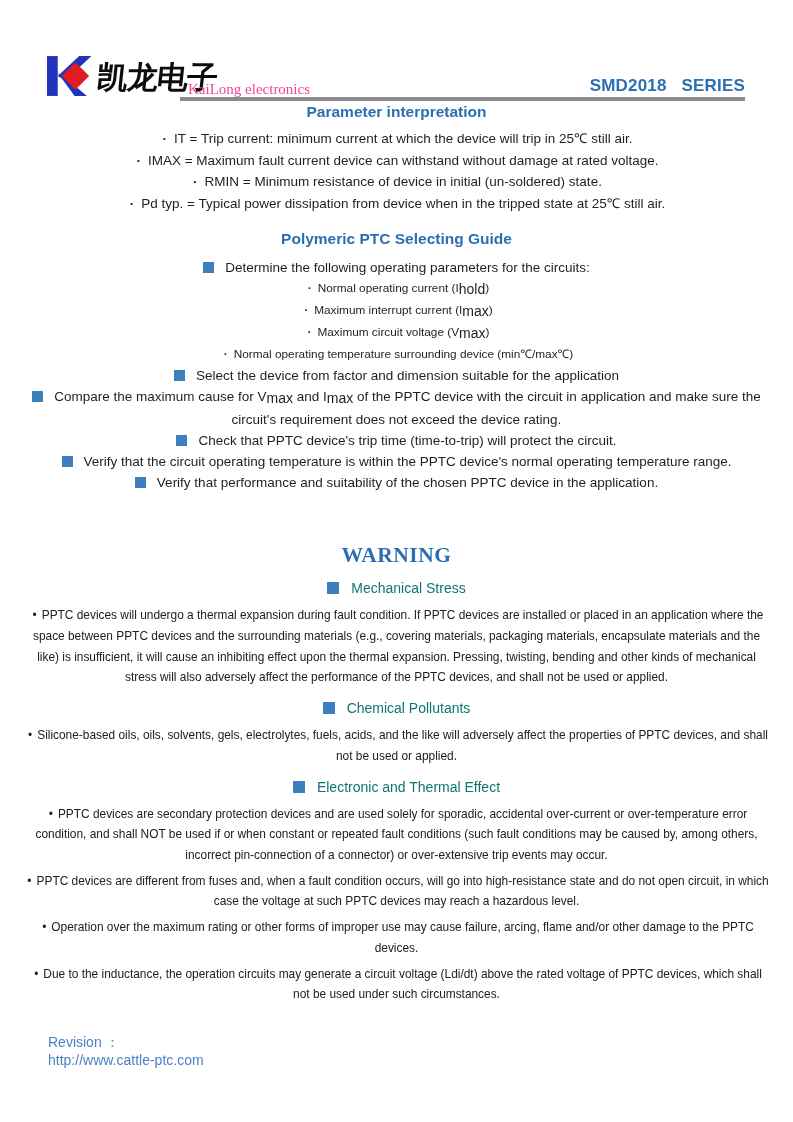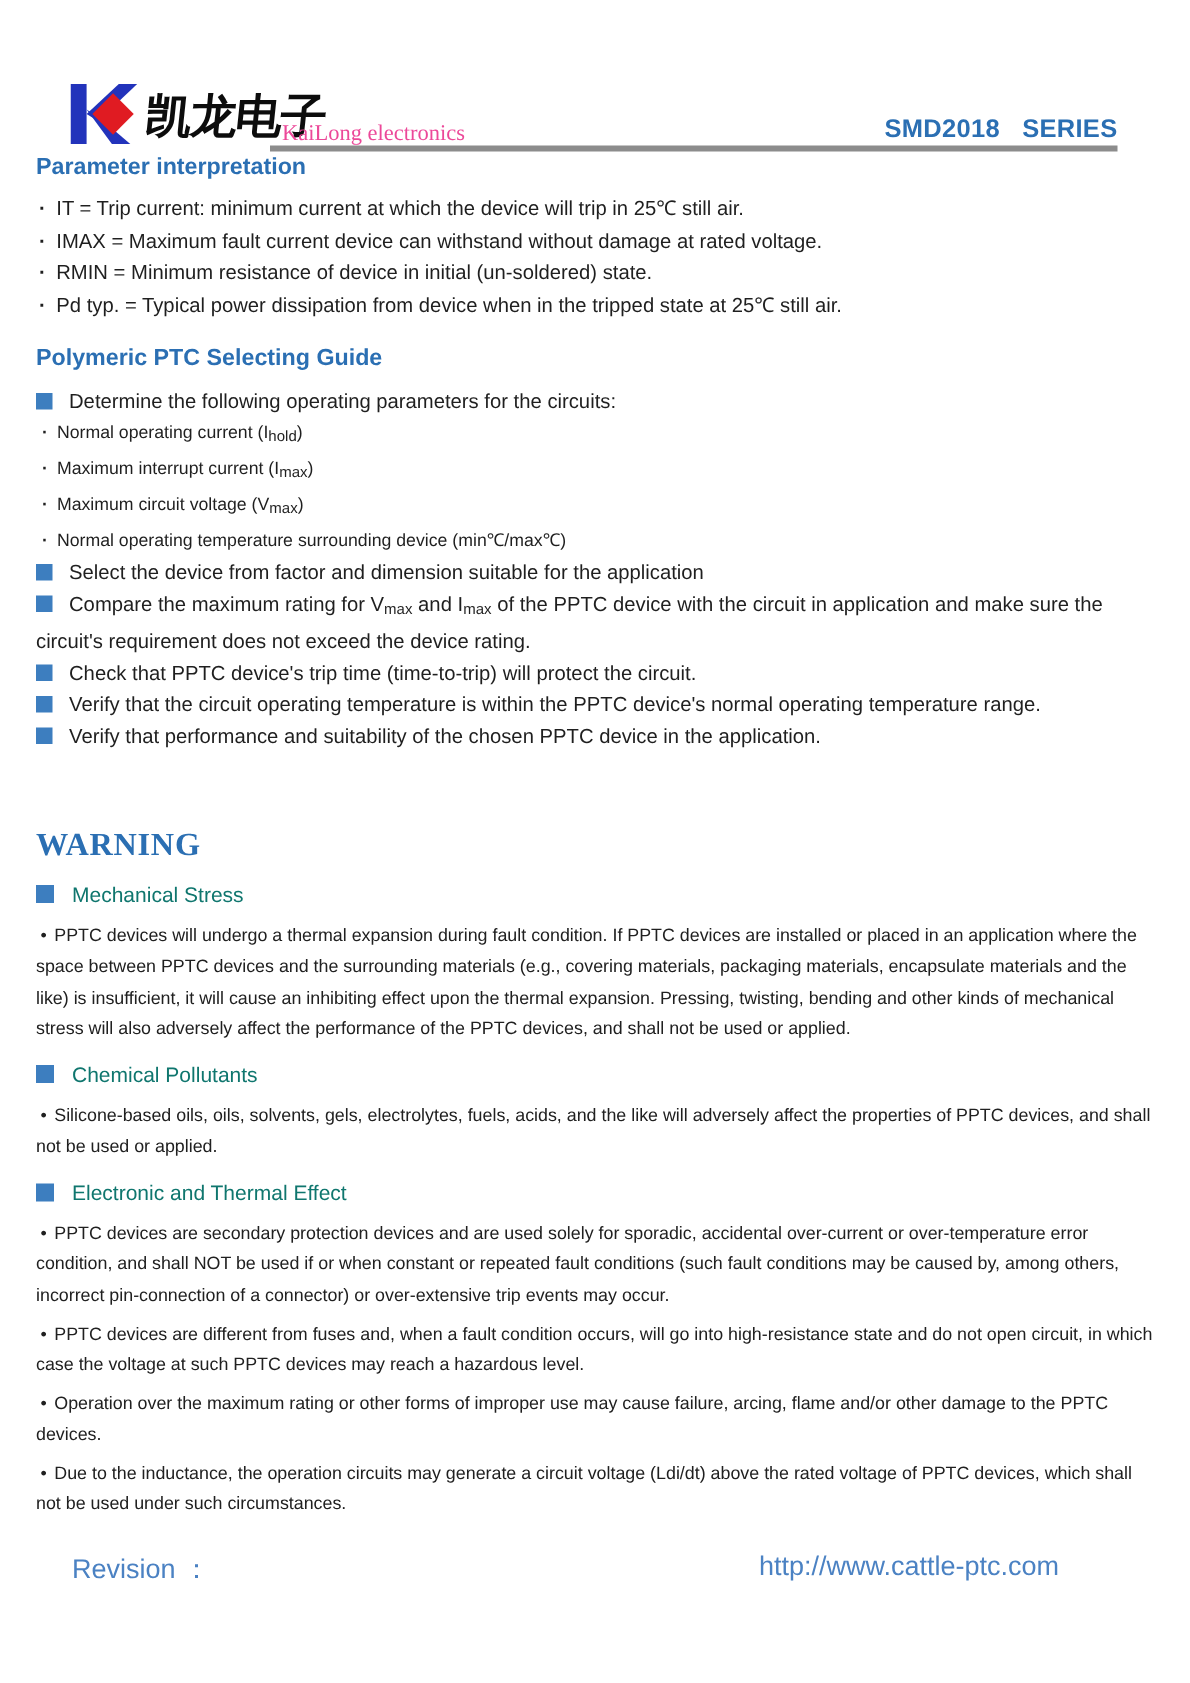--- a/index.html
+++ b/index.html
@@ -12,21 +12,21 @@
   html,body{margin:0;padding:0;background:#ffffff;}
   .page{
     position:relative;
     width:793px;height:1122px;
     background:#fff;
     font-family:"Liberation Sans",sans-serif;
     color:var(--text);
     overflow:hidden;
     box-sizing:border-box;
   }
-  .content{padding:0 24px;}
+  .content{padding:0 24px;text-align:center;}
   
   .hdr{position:relative;height:101px;}
   .logo-k{position:absolute;left:47px;top:54px;width:46px;height:44px;}
   .logo-cn{
     position:absolute;left:97px;top:57px;
     font-size:31px;font-weight:bold;color:#0c0c0c;
     font-family:"DejaVu Sans",sans-serif;
     letter-spacing:-1px;transform:skewX(-6deg);
   }
   .logo-en{
@@ -60,30 +60,30 @@
   .dot{font-weight:bold;margin:0 7px 0 2px;}
   
   .g-item{font-size:13.5px;line-height:21px;margin:0;}
   .g-item.dot-sm{font-size:11.8px;line-height:21px;}
   .g-item.dot-sm .dot{margin:0 6px 0 4px;}
   .sqb{
     display:inline-block;width:11px;height:11px;background:var(--bullet-blue);
     margin-right:11px;vertical-align:-1px;
   }
   .sqb.big{width:12px;height:12px;margin-right:12px;}
-  .sub{font-size:10px;vertical-align:-2px;}
+  .sub{font-size:14px;vertical-align:-2px;}
   
   .w-subhead{font-size:14px;line-height:20px;margin:10px 0 7px 0;color:#0f766e;}
   .w-para{font-size:11.9px;line-height:20.7px;margin:2px 0 5px 0;color:#202020;}
   .w-para .dot{font-weight:normal;margin:0 5px 0 3px;}
   
   .footer{
     position:absolute;left:48px;right:48px;top:1034px;
     display:flex;justify-content:space-between;align-items:flex-start;
-    font-size:18px;color:var(--footer-blue);
+    font-size:14px;color:var(--footer-blue);flex-direction:column;
   }
   .footer a{color:var(--footer-blue);text-decoration:none;margin-right:39px;}
 </style>
 </head>
 <body>
 
 <div class="page">
 
   <div class="hdr">
     <svg class="logo-k" viewBox="0 0 60 56" aria-hidden="true">
@@ -108,21 +108,21 @@
       </div>
 
     <div class="sec-title guide">Polymeric PTC Selecting Guide</div>
     <div id="guide-list">
         <div class="g-item sq"><span class="sqb"></span><span>Determine the following operating parameters for the circuits:</span></div>
         <div class="g-item dot-sm"><span class="dot">·</span><span>Normal operating current (I</span><span class="sub">hold</span><span>)</span></div>
         <div class="g-item dot-sm"><span class="dot">·</span><span>Maximum interrupt current (I</span><span class="sub">max</span><span>)</span></div>
         <div class="g-item dot-sm"><span class="dot">·</span><span>Maximum circuit voltage (V</span><span class="sub">max</span><span>)</span></div>
         <div class="g-item dot-sm"><span class="dot">·</span><span>Normal operating temperature surrounding device (min℃/max℃)</span></div>
         <div class="g-item sq"><span class="sqb"></span><span>Select the device from factor and dimension suitable for the application</span></div>
-        <div class="g-item sq"><span class="sqb"></span><span>Compare the maximum rating for V</span><span class="sub">max</span><span> and I</span><span class="sub">max</span><span> of the PPTC device with the circuit in application and make sure the circuit's requirement does not exceed the device rating.</span></div>
+        <div class="g-item sq"><span class="sqb"></span><span>Compare the maximum cause for V</span><span class="sub">max</span><span> and I</span><span class="sub">max</span><span> of the PPTC device with the circuit in application and make sure the circuit's requirement does not exceed the device rating.</span></div>
         <div class="g-item sq"><span class="sqb"></span><span>Check that PPTC device's trip time (time-to-trip) will protect the circuit.</span></div>
         <div class="g-item sq"><span class="sqb"></span><span>Verify that the circuit operating temperature is within the PPTC device's normal operating temperature range.</span></div>
         <div class="g-item sq"><span class="sqb"></span><span>Verify that performance and suitability of the chosen PPTC device in the application.</span></div>
       </div>
 
     <div class="warn-title">WARNING</div>
     <div id="warning-blocks">
         <div class="w-subhead"><span class="sqb big"></span><span>Mechanical Stress</span></div>
         <div class="w-para"><span class="dot">•</span><span>PPTC devices will undergo a thermal expansion during fault condition. If PPTC devices are installed or placed in an application where the space between PPTC devices and the surrounding materials (e.g., covering materials, packaging materials, encapsulate materials and the like) is insufficient, it will cause an inhibiting effect upon the thermal expansion. Pressing, twisting, bending and other kinds of mechanical stress will also adversely affect the performance of the PPTC devices, and shall not be used or applied.</span></div>
         <div class="w-subhead"><span class="sqb big"></span><span>Chemical Pollutants</span></div>

